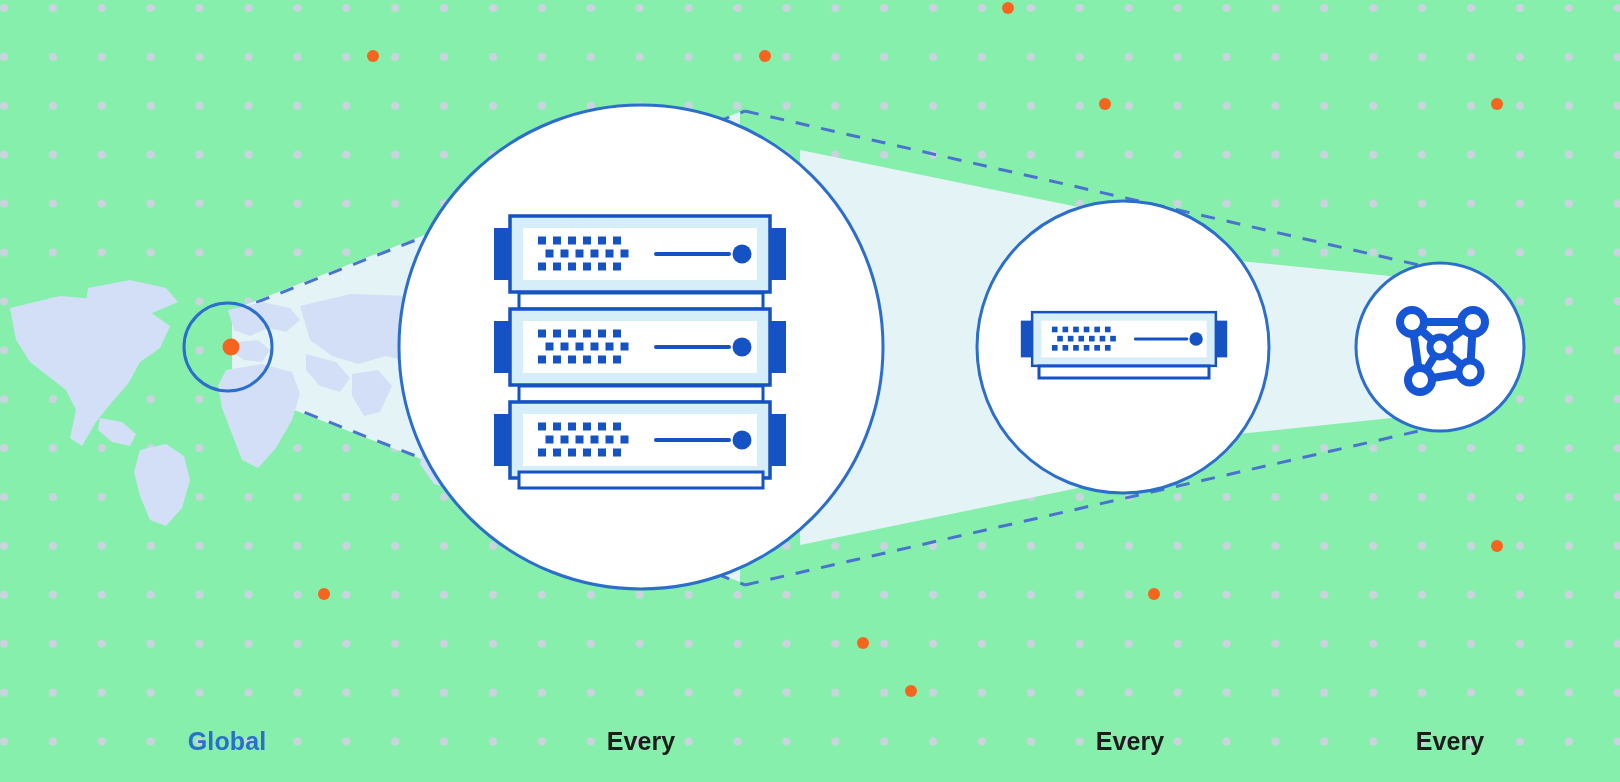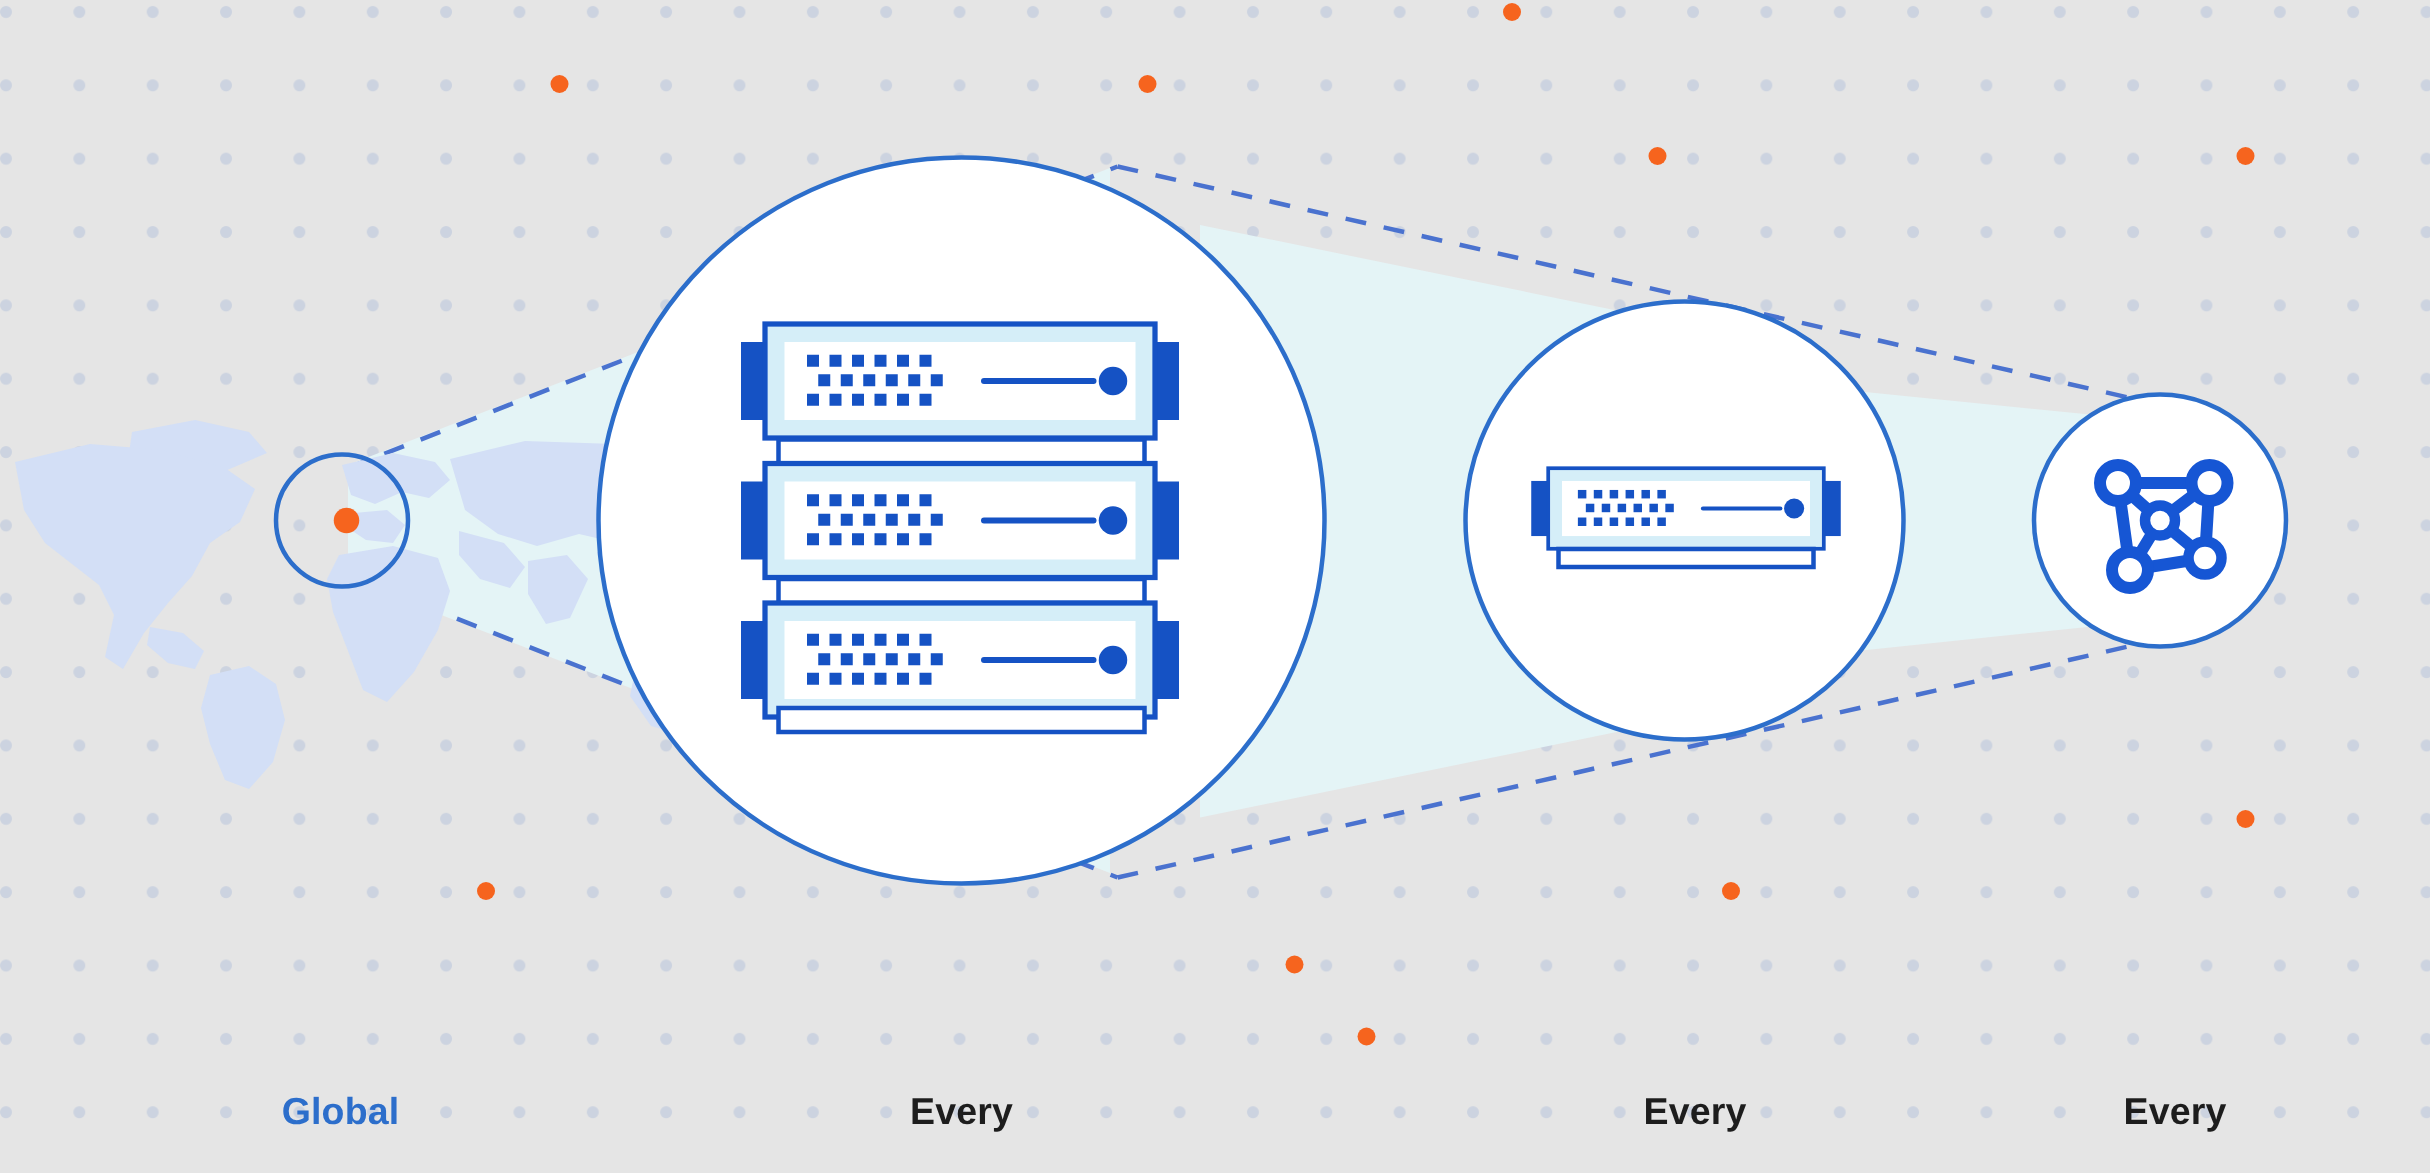--- a/index.html
+++ b/index.html
@@ -10,21 +10,21 @@
   }
   body {
     font-family: "Liberation Sans", sans-serif;
     -webkit-font-smoothing: antialiased;
   }
   #stage {
     position: relative;
     width: 1620px;
     height: 782px;
     overflow: hidden;
-    background: #e5e5e5;
+    background: #86efac;
   }
   #scene {
     position: absolute;
     inset: 0;
     width: 1620px;
     height: 782px;
   }
   .label {
     position: absolute;
     text-align: center;

